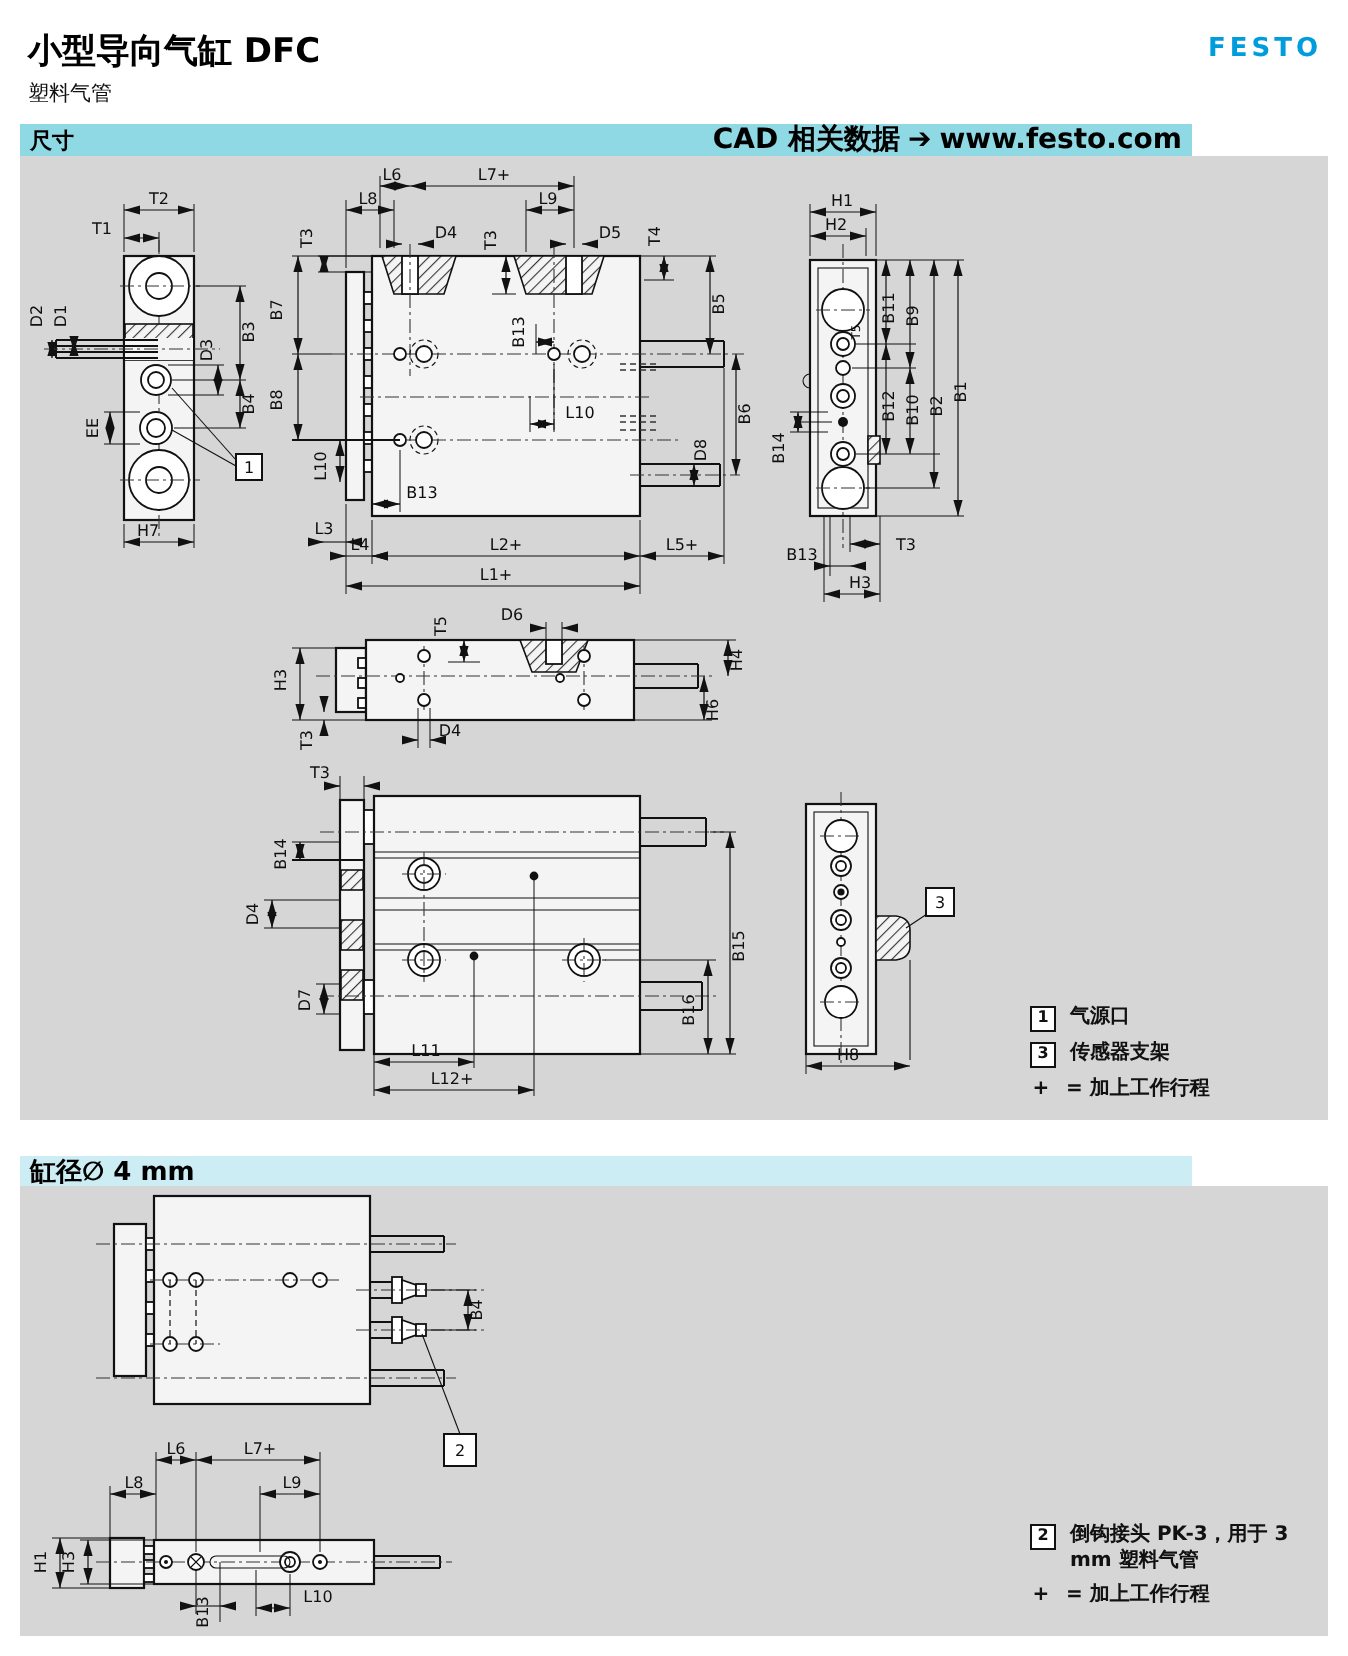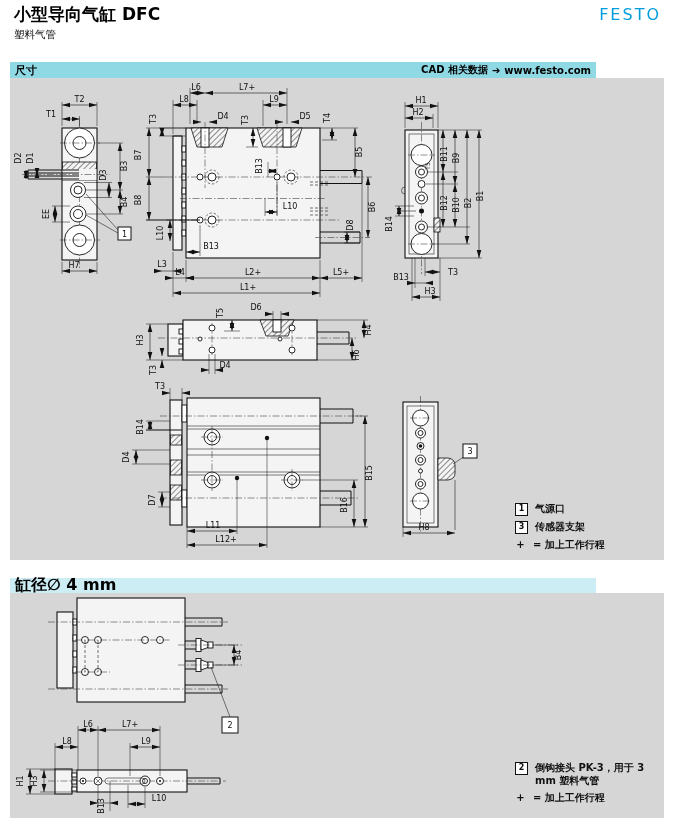--- a/index.html
+++ b/index.html
@@ -1,25 +1,25 @@
 <!DOCTYPE html>
 <html><head>
 <meta charset="utf-8">
 <style>
   html,body{margin:0;padding:0;background:#fff;font-family:"DejaVu Sans","Liberation Sans",sans-serif;}
   .page{position:relative;width:674px;height:828px;background:#fff;overflow:hidden;}
-  .header{position:absolute;left:14px;top:5px;right:13px;display:flex;justify-content:space-between;align-items:flex-start;}
+  .header{position:absolute;left:14px;top:17px;right:13px;display:flex;justify-content:space-between;align-items:flex-start;}
   .title{font-size:17px;font-weight:700;color:#000;line-height:1.1;}
   .subtitle{font-size:10.5px;color:#111;margin-top:4px;}
-  .logo{font-size:16px;font-weight:400;color:#009ddc;letter-spacing:2px;}
+  .logo{font-size:13px;font-weight:700;color:#009ddc;letter-spacing:2px;}
   .bar{position:absolute;left:10px;width:586px;height:16px;display:flex;align-items:center;justify-content:space-between;padding:0 5px;box-sizing:border-box;}
   .bar1{top:62px;background:#8fd9e4;}
   .bar2{top:578px;background:#cdedf4;height:15px;}
   .bar-label{font-weight:700;font-size:11px;color:#000;}
-  .bar-right{font-size:10px;font-weight:700;color:#000;display:flex;gap:4px;align-items:center;}
+  .bar-right{font-size:14px;font-weight:700;color:#000;display:flex;gap:4px;align-items:center;}
   .panel{position:absolute;left:10px;width:654px;background:#d6d6d6;}
   .panel1{top:78px;height:482px;}
   .panel2{top:593px;height:225px;}
   svg{display:block;}
   .legend{position:absolute;font-size:10px;font-weight:700;color:#111;}
   .legend1{left:505px;top:424px;width:152px;}
   .legend2{left:505px;top:168px;width:152px;}
   .lrow{display:flex;gap:7px;align-items:flex-start;margin-bottom:4px;line-height:1.3;}
   .refbox{flex:0 0 auto;width:11px;height:11px;border:1px solid #111;background:#fff;font-size:8px;font-weight:700;display:flex;align-items:center;justify-content:center;margin-top:1px;}
   .plus{flex:0 0 auto;width:11px;text-align:center;}
@@ -467,21 +467,21 @@
         <span>传感器支架</span>
       </div>
       <div class="lrow">
         <span class="plus">+</span>
         <span>= 加上工作行程</span>
       </div>
     </div>
   </div>
 
   <div class="bar bar2">
-    <span class="bar-label" style="font-size:16px;">缸径∅ 4 mm</span>
+    <span class="bar-label" style="font-size:13px;">缸径∅ 4 mm</span>
   </div>
 
   <div class="panel panel2">
     <svg width="654" height="225" viewBox="0 0 654 225">
 
       <g>
         <rect class="body" x="47" y="19" width="16" height="76"></rect>
         <rect class="wfill" x="63" y="26" width="4" height="6"></rect>
           <rect class="wfill" x="63" y="42" width="4" height="6"></rect>
         <rect class="wfill" x="63" y="58" width="4" height="6"></rect>

